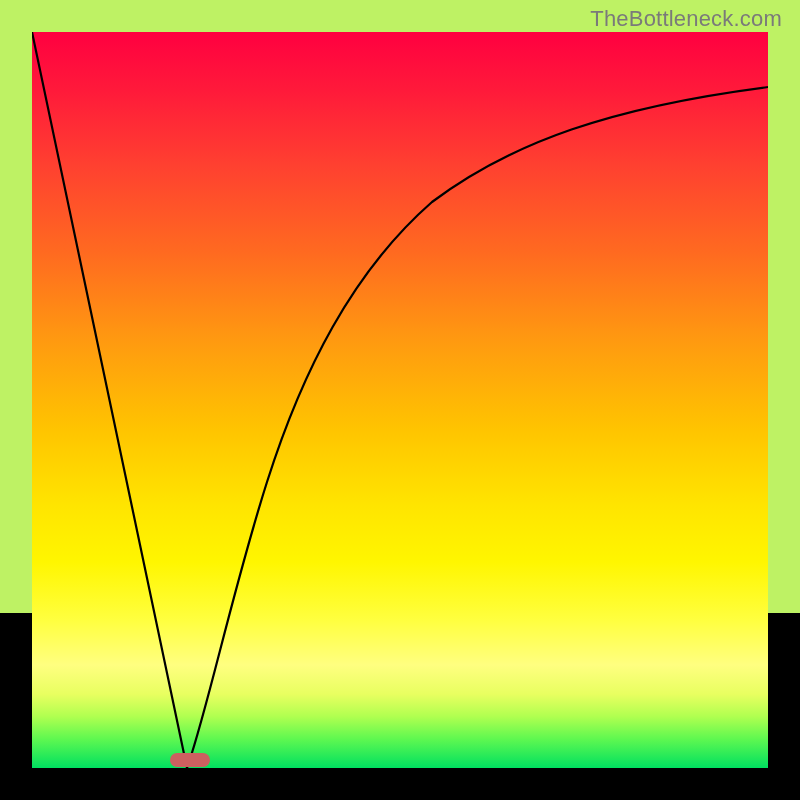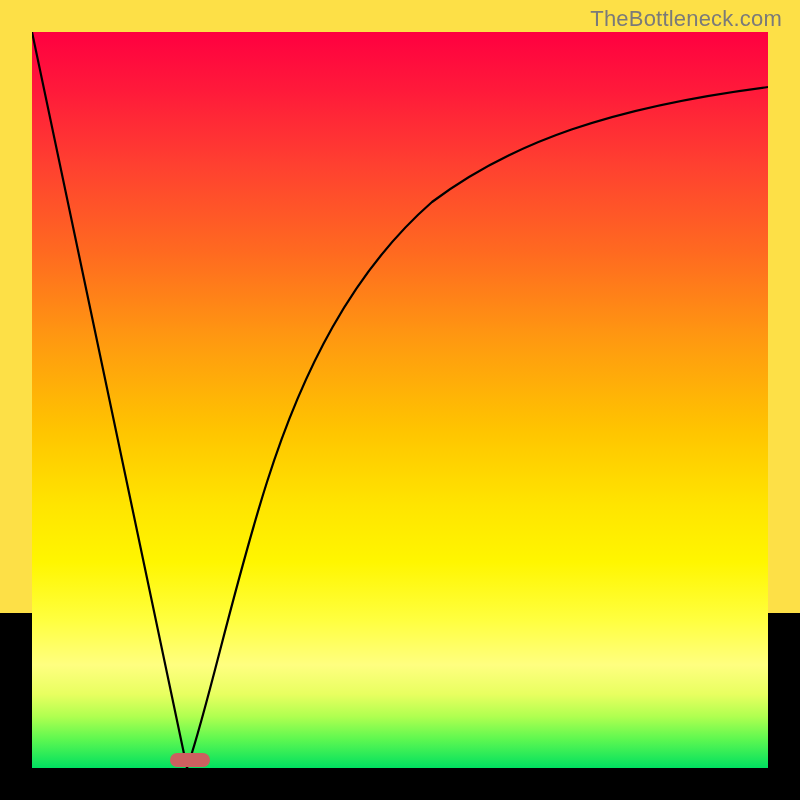--- a/index.html
+++ b/index.html
@@ -1,16 +1,16 @@
 <!DOCTYPE html>
 <html><head>
 <meta charset="utf-8">
 <style>
   html,body{margin:0;padding:0;width:800px;height:800px;overflow:hidden;background:#000;font-family:Arial,Helvetica,sans-serif}
-  .frame{position:absolute;left:0;top:0;width:800px;height:613px;background:#fde047}
+  .frame{position:absolute;left:0;top:0;width:800px;height:613px;background:#bef264}
   .plot{position:absolute;left:32px;top:32px;width:736px;height:736px;
         background:linear-gradient(to bottom,
           #ff0040 0%,
           #ff1a3a 8%,
           #ff4030 18%,
           #ff6a20 30%,
           #ff9a10 42%,
           #ffc400 54%,
           #ffe400 64%,
           #fff600 72%,

